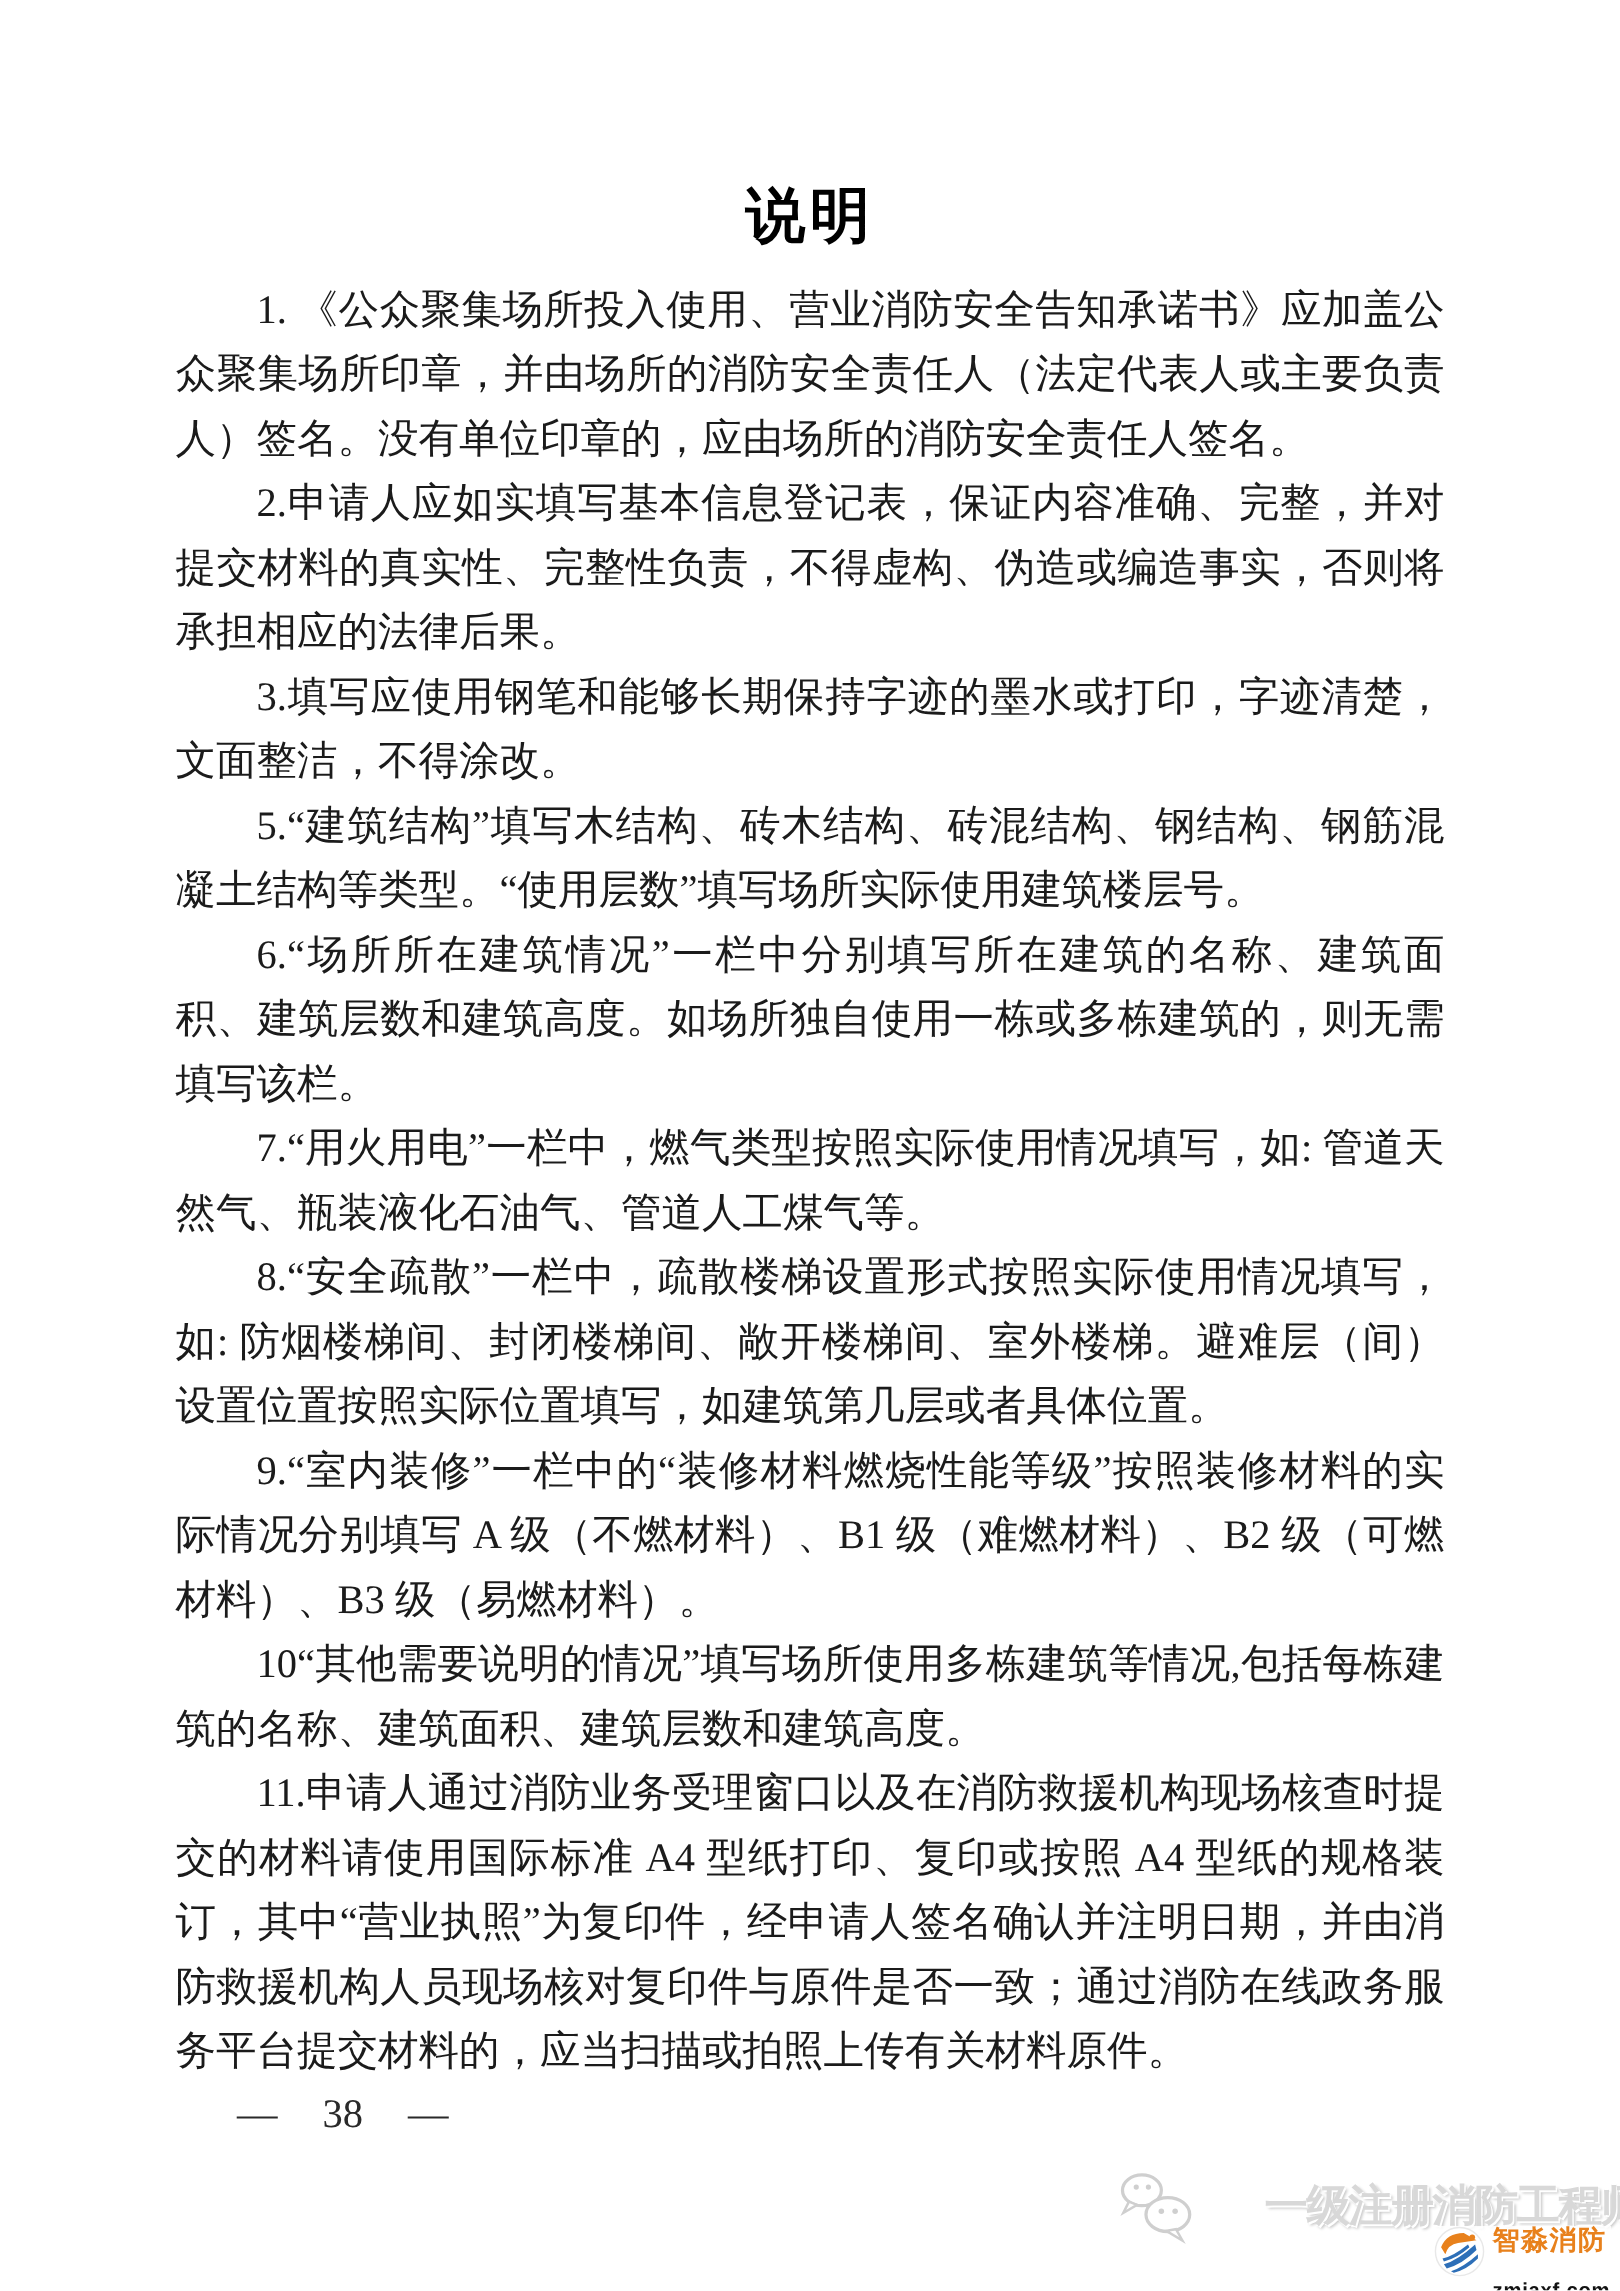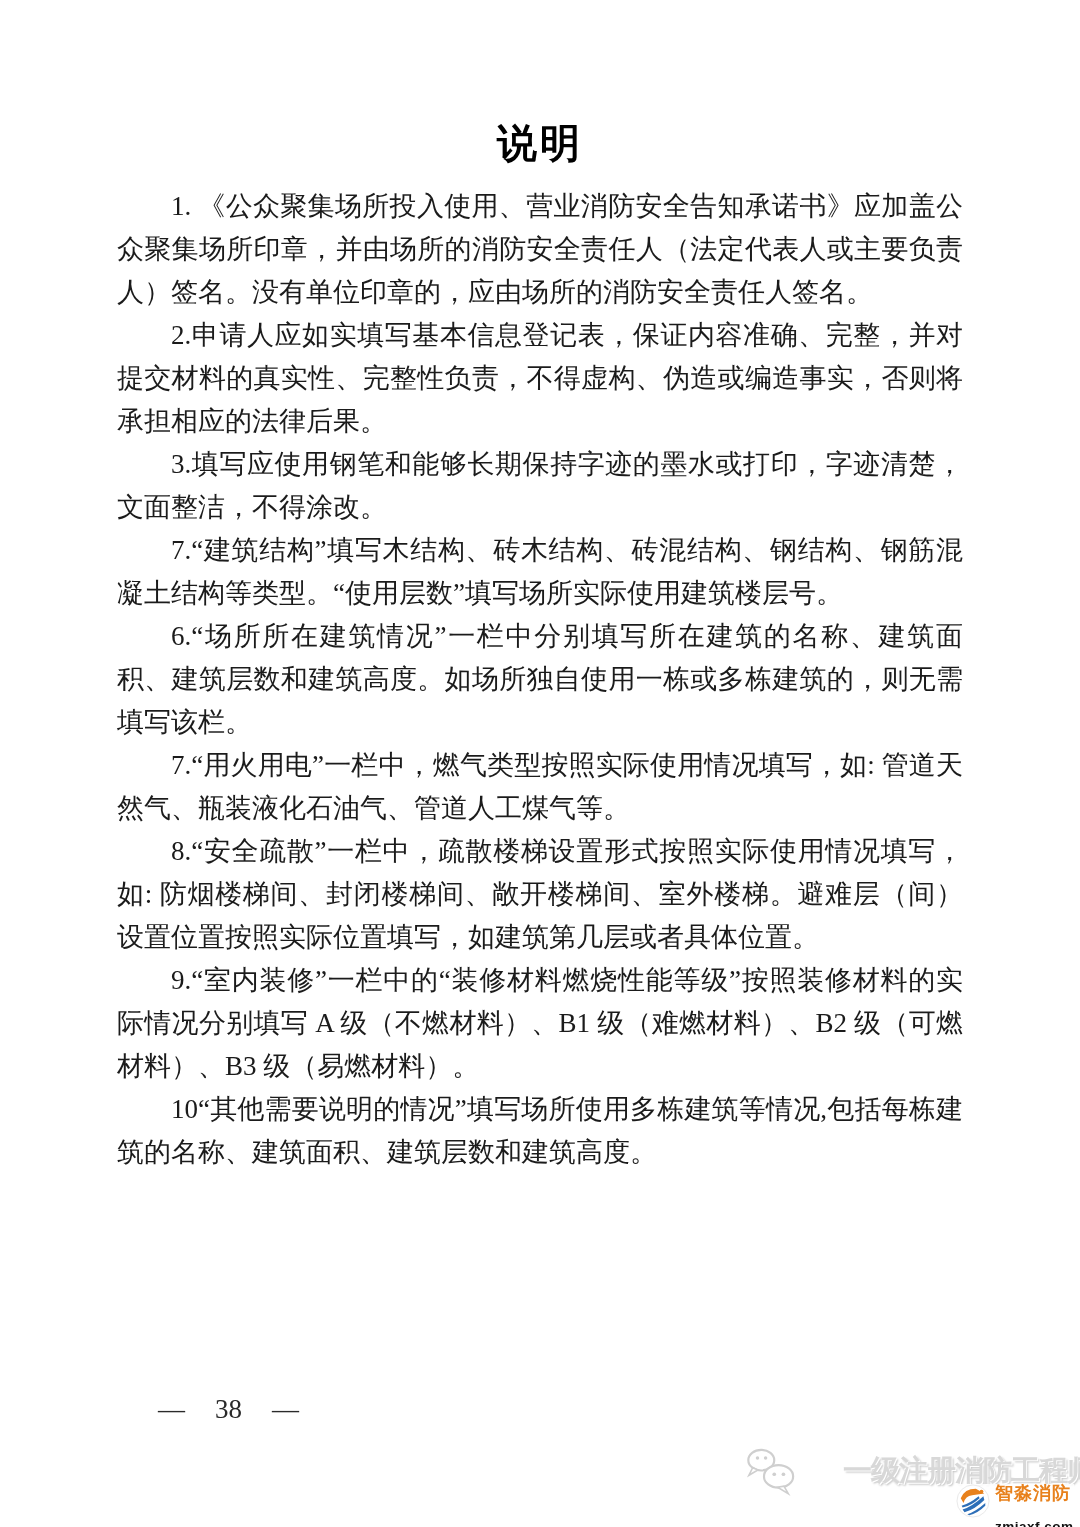--- a/index.html
+++ b/index.html
@@ -52,26 +52,27 @@
 <body>
 
 <div class="page">
 
   <div class="content">
     <h1 class="doc-title">说明</h1>
     <div class="doc-body">
       <p>1. 《公众聚集场所投入使用、营业消防安全告知承诺书》应加盖公众聚集场所印章，并由场所的消防安全责任人（法定代表人或主要负责人）签名。没有单位印章的，应由场所的消防安全责任人签名。</p>
       <p>2.申请人应如实填写基本信息登记表，保证内容准确、完整，并对提交材料的真实性、完整性负责，不得虚构、伪造或编造事实，否则将承担相应的法律后果。</p>
       <p>3.填写应使用钢笔和能够长期保持字迹的墨水或打印，字迹清楚，文面整洁，不得涂改。</p>
-      <p>7.“建筑结构”填写木结构、砖木结构、砖混结构、钢结构、钢筋混凝土结构等类型。“使用层数”填写场所实际使用建筑楼层号。</p>
+      <p>5.“建筑结构”填写木结构、砖木结构、砖混结构、钢结构、钢筋混凝土结构等类型。“使用层数”填写场所实际使用建筑楼层号。</p>
       <p>6.“场所所在建筑情况”一栏中分别填写所在建筑的名称、建筑面积、建筑层数和建筑高度。如场所独自使用一栋或多栋建筑的，则无需填写该栏。</p>
       <p>7.“用火用电”一栏中，燃气类型按照实际使用情况填写，如: 管道天然气、瓶装液化石油气、管道人工煤气等。</p>
       <p>8.“安全疏散”一栏中，疏散楼梯设置形式按照实际使用情况填写，如: 防烟楼梯间、封闭楼梯间、敞开楼梯间、室外楼梯。避难层（间）设置位置按照实际位置填写，如建筑第几层或者具体位置。</p>
       <p>9.“室内装修”一栏中的“装修材料燃烧性能等级”按照装修材料的实际情况分别填写 A 级（不燃材料）、B1 级（难燃材料）、B2 级（可燃材料）、B3 级（易燃材料）。</p>
       <p>10“其他需要说明的情况”填写场所使用多栋建筑等情况,包括每栋建筑的名称、建筑面积、建筑层数和建筑高度。</p>
+      <p>11.申请人通过消防业务受理窗口以及在消防救援机构现场核查时提交的材料请使用国际标准 A4 型纸打印、复印或按照 A4 型纸的规格装订，其中“营业执照”为复印件，经申请人签名确认并注明日期，并由消防救援机构人员现场核对复印件与原件是否一致；通过消防在线政务服务平台提交材料的，应当扫描或拍照上传有关材料原件。</p>
     </div>
   </div>
 
   <div class="page-footer">
     <span>—</span>
     <span>38</span>
     <span>—</span>
   </div>
 
   <div class="watermark">

